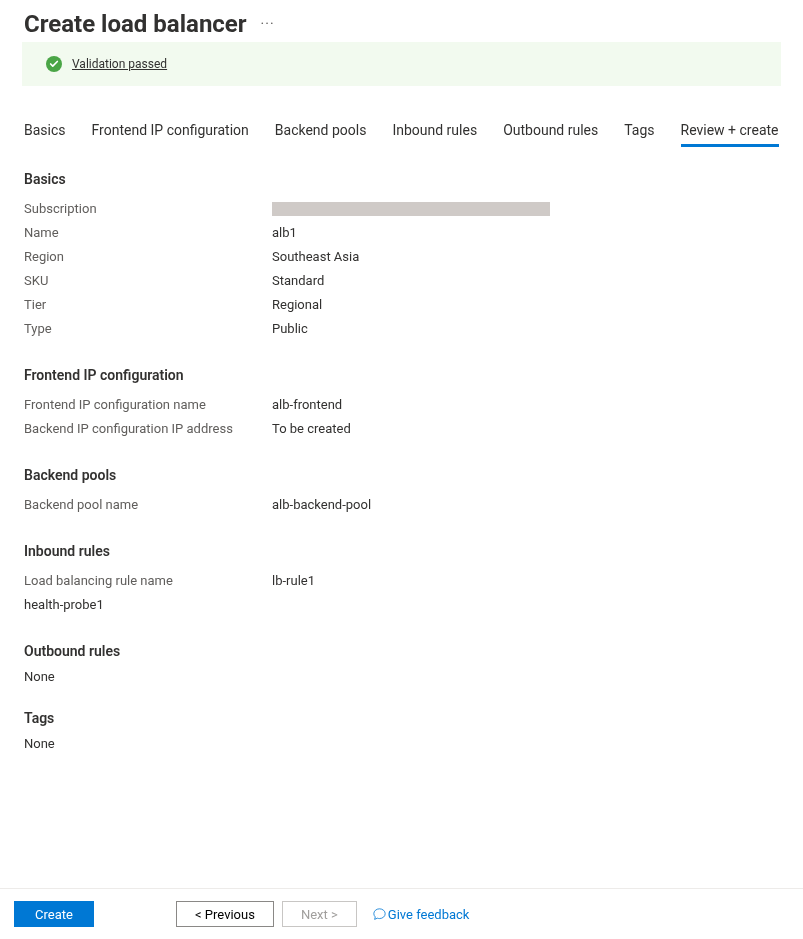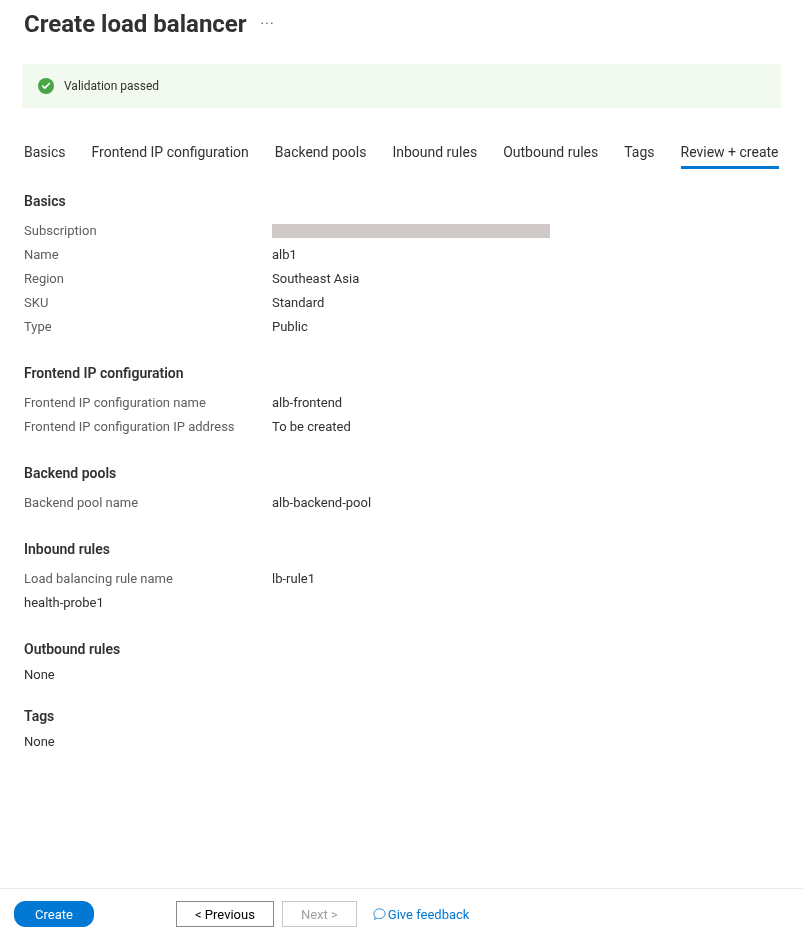--- a/index.html
+++ b/index.html
@@ -23,26 +23,27 @@
     font-weight: 700;
     color: #323130;
   }
   .more-dots {
     color: #605e5c;
     font-size: 14px;
     letter-spacing: 1px;
     cursor: pointer;
   }
   .validation-banner {
-    margin: 26px 22px 0 22px;
+    margin: 4px 22px 0 22px;
     background: #f2faef;
     display: flex;
     align-items: center;
-    padding: 14px 16px;
+    padding: 14px 24px;
     gap: 10px;
+    text-decoration: underline;
   }
   .check-circle {
     width: 16px; height: 16px;
     border-radius: 50%;
     background: #4aa546;
     display: flex; align-items: center; justify-content: center;
     flex-shrink: 0;
   }
   .check-circle svg { width: 10px; height: 10px; }
   .validation-text { font-size: 12px; color: #323130; }
@@ -106,21 +107,20 @@
     padding: 0 18px;
     border: 1px solid #8a8886;
     background: #fff;
     cursor: pointer;
   }
   .btn-primary {
     background: #0078d4;
     border-color: #0078d4;
     color: #fff;
     min-width: 80px;
-    border-radius: 11px;
   }
   .btn-disabled {
     color: #a19f9d;
     border-color: #c8c6c4;
     cursor: default;
   }
   .footer-gap { width: 66px; }
   .link {
     color: #0078d4;
     cursor: pointer;
@@ -178,33 +178,37 @@
     </div>
     <div class="kv-row">
       <div class="kv-label">Region</div>
       <div class="kv-value">Southeast Asia</div>
     </div>
     <div class="kv-row">
       <div class="kv-label">SKU</div>
       <div class="kv-value">Standard</div>
     </div>
     <div class="kv-row">
+      <div class="kv-label">Tier</div>
+      <div class="kv-value">Regional</div>
+    </div>
+    <div class="kv-row">
       <div class="kv-label">Type</div>
       <div class="kv-value">Public</div>
     </div>
   </div>
 
   <div class="section">
     <div class="section-heading">Frontend IP configuration</div>
     <div class="kv-row">
       <div class="kv-label">Frontend IP configuration name</div>
       <div class="kv-value">alb-frontend</div>
     </div>
     <div class="kv-row">
-      <div class="kv-label">Frontend IP configuration IP address</div>
+      <div class="kv-label">Backend IP configuration IP address</div>
       <div class="kv-value">To be created</div>
     </div>
   </div>
 
   <div class="section">
     <div class="section-heading">Backend pools</div>
     <div class="kv-row">
       <div class="kv-label">Backend pool name</div>
       <div class="kv-value">alb-backend-pool</div>
     </div>

